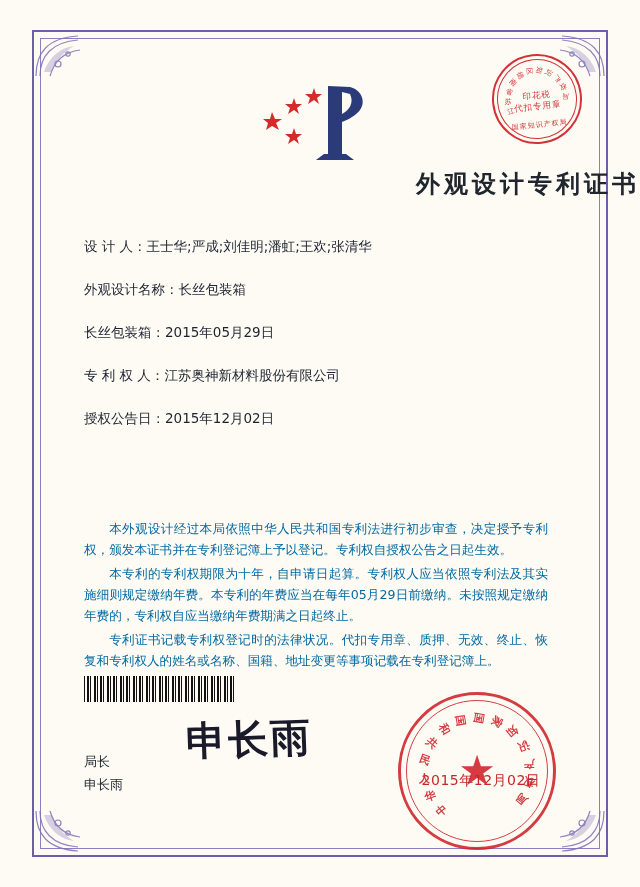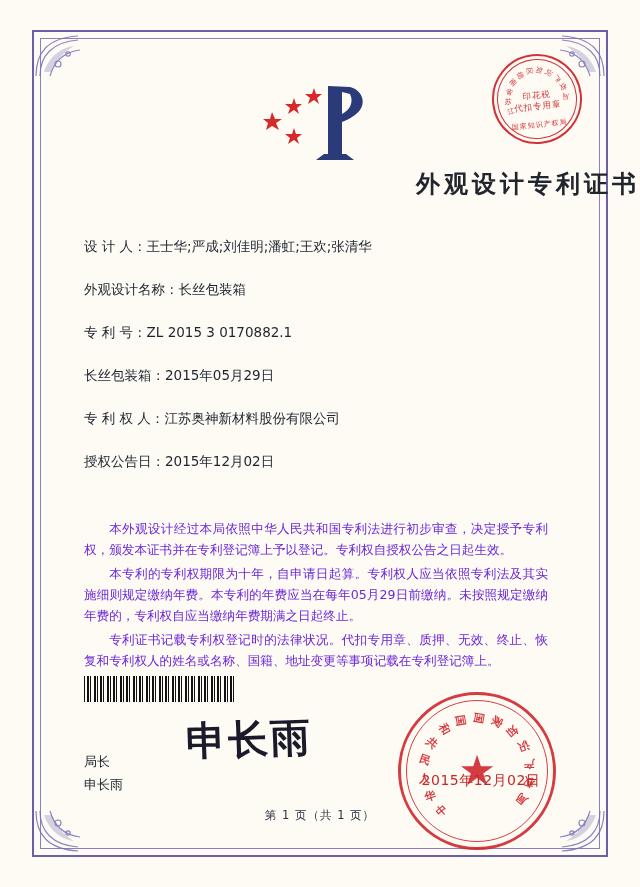--- a/index.html
+++ b/index.html
@@ -87,21 +87,21 @@
   .fields{
     position:absolute;left:84px;top:236px;right:80px;
     font-size:13.5px;color:#1d2430;
   }
   .field{margin-bottom:23px;line-height:20px;white-space:nowrap;}
   .field .lbl{display:inline-block;}
   .field .val{display:inline-block;}
 
   .body-text{
     position:absolute;left:84px;right:92px;top:518px;
-    font-size:12.6px;color:#6d28d9;line-height:21px;text-align:justify;
+    font-size:12.6px;color:#0369a1;line-height:21px;text-align:justify;
   }
   .body-text p{margin:0 0 3px 0;text-indent:2em;}
 
   .barcode{
     position:absolute;left:84px;top:676px;width:152px;height:26px;
     background:
       repeating-linear-gradient(90deg,
       #111 0 1px, transparent 1px 3px,
       #111 3px 5px, transparent 5px 6px,
       #111 6px 7px, transparent 7px 10px,
@@ -244,21 +244,20 @@
       <div class="mid">印花税<br>代扣专用章</div>
       <div class="btm">国家知识产权局</div>
     </div>
   </div>
 
   <div class="title">外观设计专利证书</div>
 
   <div class="fields">
     <div class="field"><span class="lbl">设 计 人：</span><span class="val">王士华;严成;刘佳明;潘虹;王欢;张清华</span></div>
     <div class="field"><span class="lbl">外观设计名称：</span><span class="val">长丝包装箱</span></div>
-    <div class="field"><span class="lbl">专 利 号：</span><span class="val">ZL 2015 3 0170882.1</span></div>
     <div class="field"><span class="lbl">长丝包装箱：</span><span class="val">2015年05月29日</span></div>
     <div class="field"><span class="lbl">专 利 权 人：</span><span class="val">江苏奥神新材料股份有限公司</span></div>
     <div class="field"><span class="lbl">授权公告日：</span><span class="val">2015年12月02日</span></div>
   </div>
 
   <div class="body-text">
     <p>本外观设计经过本局依照中华人民共和国专利法进行初步审查，决定授予专利权，颁发本证书并在专利登记簿上予以登记。专利权自授权公告之日起生效。</p>
     <p>本专利的专利权期限为十年，自申请日起算。专利权人应当依照专利法及其实施细则规定缴纳年费。本专利的年费应当在每年05月29日前缴纳。未按照规定缴纳年费的，专利权自应当缴纳年费期满之日起终止。</p>
     <p>专利证书记载专利权登记时的法律状况。代扣专用章、质押、无效、终止、恢复和专利权人的姓名或名称、国籍、地址变更等事项记载在专利登记簿上。</p>
   </div>
@@ -287,14 +286,13 @@
         <span style="transform: rotate(50deg) translate(0px, -58px) rotate(90deg);">知</span>
         <span style="transform: rotate(70deg) translate(0px, -58px) rotate(90deg);">识</span>
         <span style="transform: rotate(90deg) translate(0px, -58px) rotate(90deg);">产</span>
         <span style="transform: rotate(110deg) translate(0px, -58px) rotate(90deg);">权</span>
         <span style="transform: rotate(130deg) translate(0px, -58px) rotate(90deg);">局</span>
       </div>
     <div class="star">★</div>
   </div>
   <div class="seal-date">2015年12月02日</div>
 
-  <div class="page-no">第 1 页（共 1 页）</div>
 </div>
 
 </body></html>

